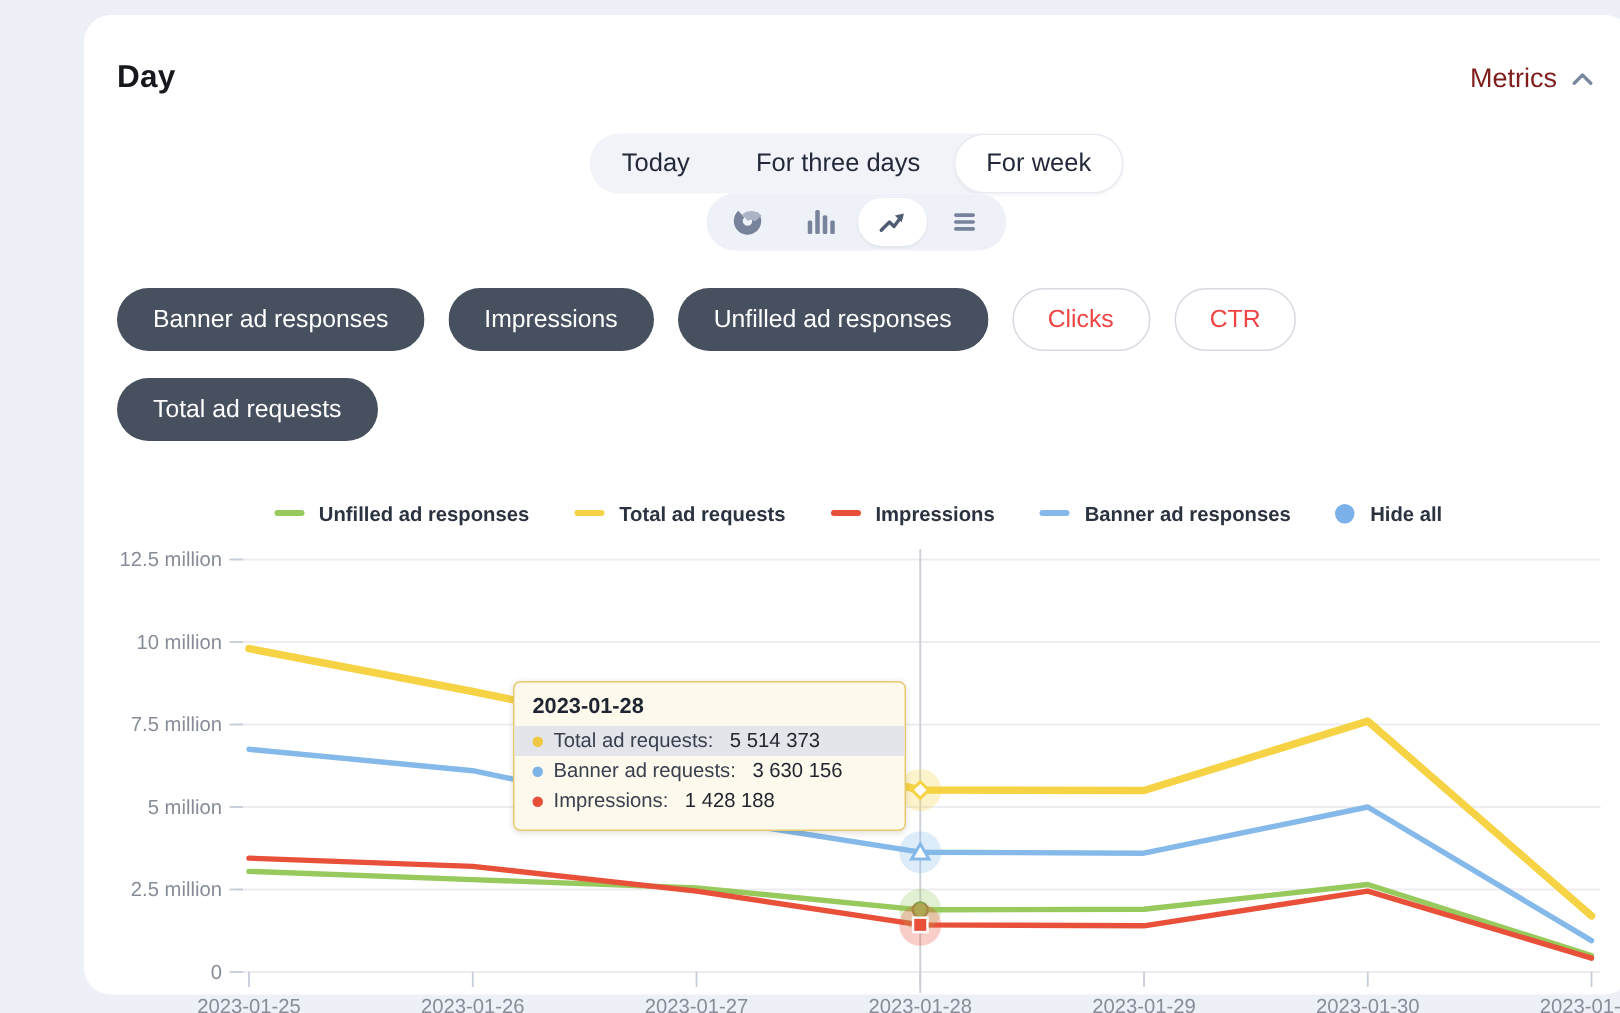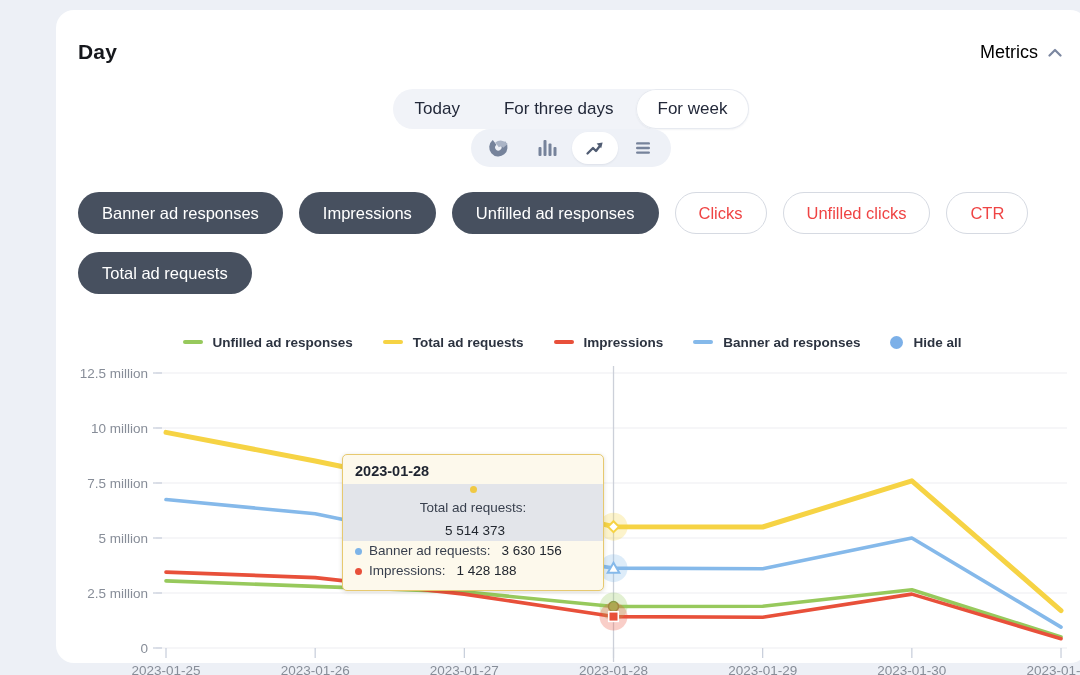--- a/index.html
+++ b/index.html
@@ -11,21 +11,21 @@
   .card {
     position: absolute; left: 24px; top: 10px;
     width: 1032px; height: 653px;
     background: #ffffff; border-radius: 18px; margin-left: 32px;
   }
   .card-header {
     display: flex; justify-content: space-between; align-items: center;
     padding: 30px 26px 0 22px;
   }
   .page-title { font-size: 21px; font-weight: bold; color: #16181d; margin: 0; letter-spacing: .2px; }
-  .metrics-toggle { display: flex; align-items: center; gap: 10px; color: #000000; font-size: 18px; cursor: pointer; }
+  .metrics-toggle { display: flex; align-items: center; gap: 10px; color: #7f1d1d; font-size: 18px; cursor: pointer; }
 
   .controls { display: flex; justify-content: space-between; align-items: center; padding: 0 24px 0 22px; margin-top: 25px; flex-direction: column; }
   .tabs { display: flex; align-items: center; background: #f1f3f8; border-radius: 21px; height: 40px; }
   .tab {
     border: none; background: transparent; height: 40px; padding: 0 22px;
     font-family: "Liberation Sans", sans-serif; font-size: 17px; color: #23293a;
     border-radius: 21px; cursor: pointer;
   }
   .tab.selected { background: #fff; box-shadow: inset 0 0 0 1px #e7eaf0, 0 1px 2px rgba(40,50,80,.06); }
 
@@ -51,21 +51,21 @@
   .chart-svg { position: absolute; left: 0; top: 0; }
 
   .tooltip {
     position: absolute; left: 286px; top: 96px; width: 262px;
     background: #fdf9ec; border: 1px solid #e7c96f; border-radius: 5px;
     box-shadow: 0 1px 4px rgba(80,70,30,.18);
     padding: 8px 0 9px; z-index: 5;
   }
   .tooltip-title { font-size: 14.5px; font-weight: bold; color: #1e2430; padding: 0 12px; margin-bottom: 5px; }
   .tt-row { display: flex; align-items: center; gap: 7px; font-size: 13.5px; color: #39404e; padding: 2px 12px; line-height: 16px; }
-  .tt-row.hl { background: #e3e5ea; flex-direction: column; }
+  .tt-row.hl { background: #e3e5ea; }
   .tt-dot { width: 7px; height: 7px; border-radius: 50%; flex: 0 0 auto; }
   .tt-val { font-weight: normal; color: #22272f; margin-left: 4px; }
 </style>
 </head>
 <body>
 
 <div class="card">
 
   <div class="card-header">
     <h1 class="page-title">Day</h1>
@@ -113,21 +113,20 @@
         </svg>
       </button>
     </div>
   </div>
 
   <div class="chips">
       <button class="chip on">Banner ad responses</button>
       <button class="chip on">Impressions</button>
       <button class="chip on">Unfilled ad responses</button>
       <button class="chip off">Clicks</button>
-      <button class="chip off">Unfilled clicks</button>
       <button class="chip off">CTR</button>
       <button class="chip on">Total ad requests</button>
     </div>
 
   <div class="legend">
       <div class="legend-item">
         <span class="legend-dash" style="background: rgb(151, 201, 92);"></span>
         <span>Unfilled ad responses</span>
       </div>
       <div class="legend-item">

